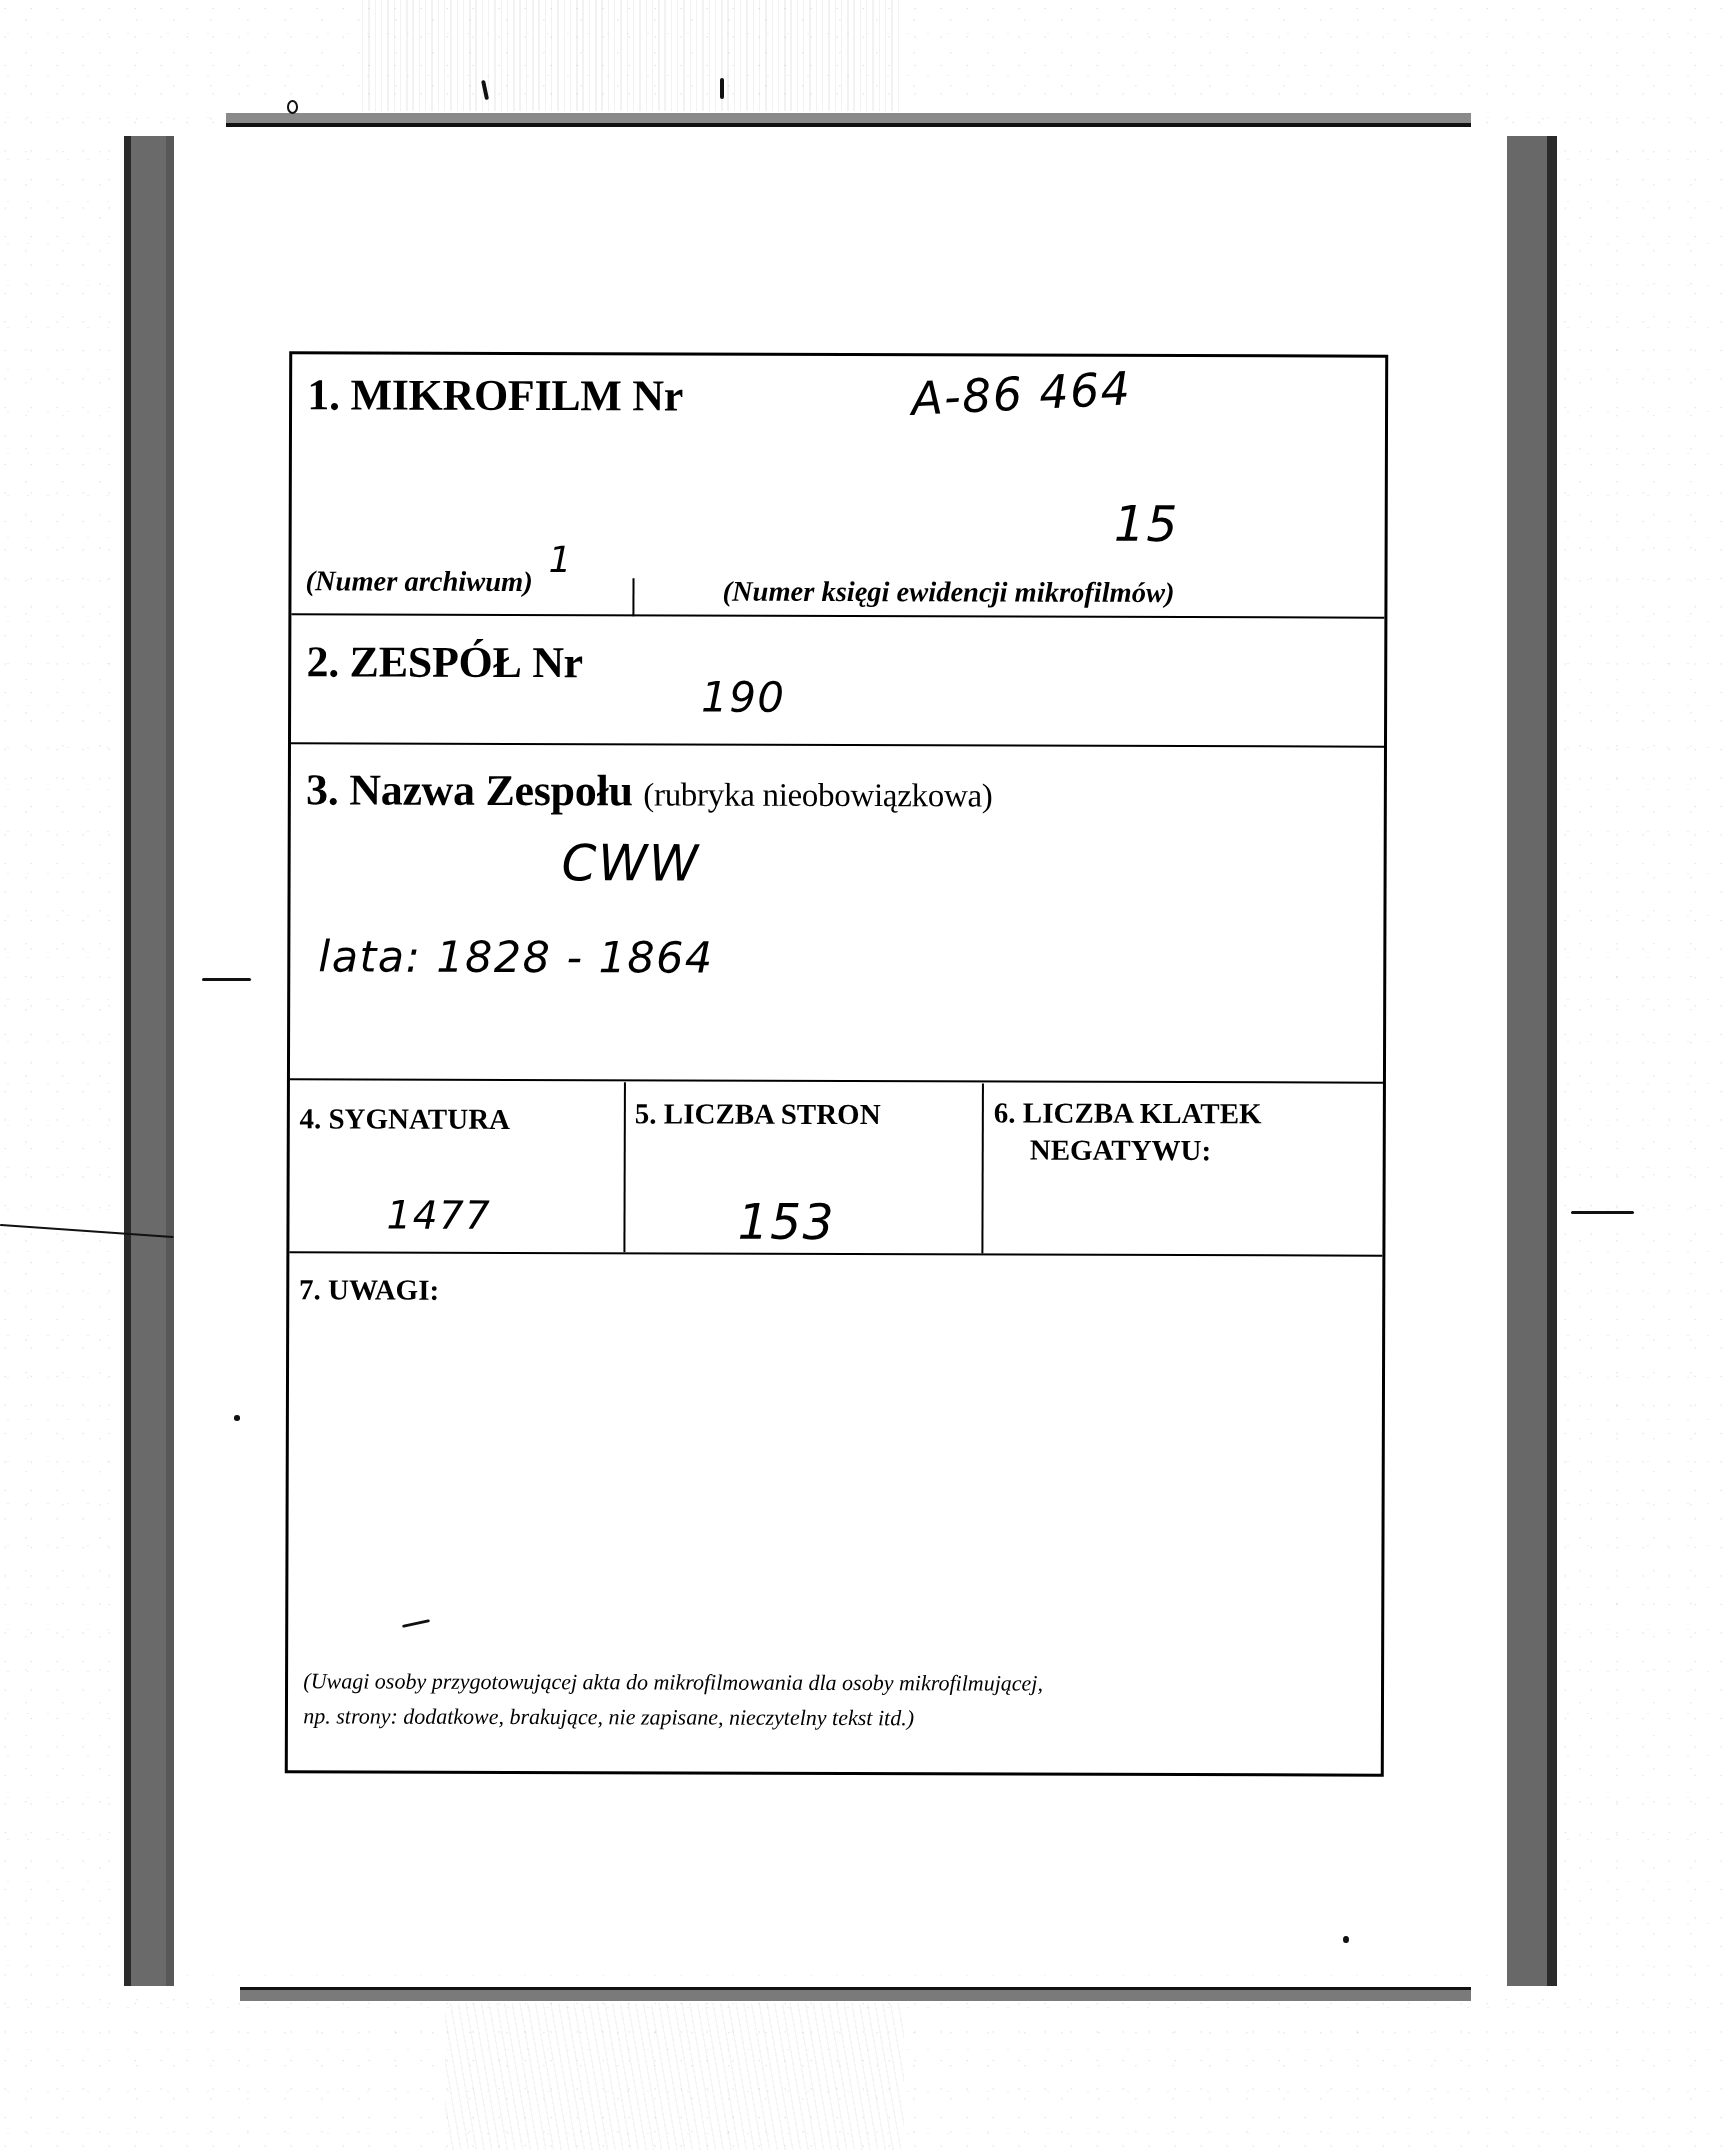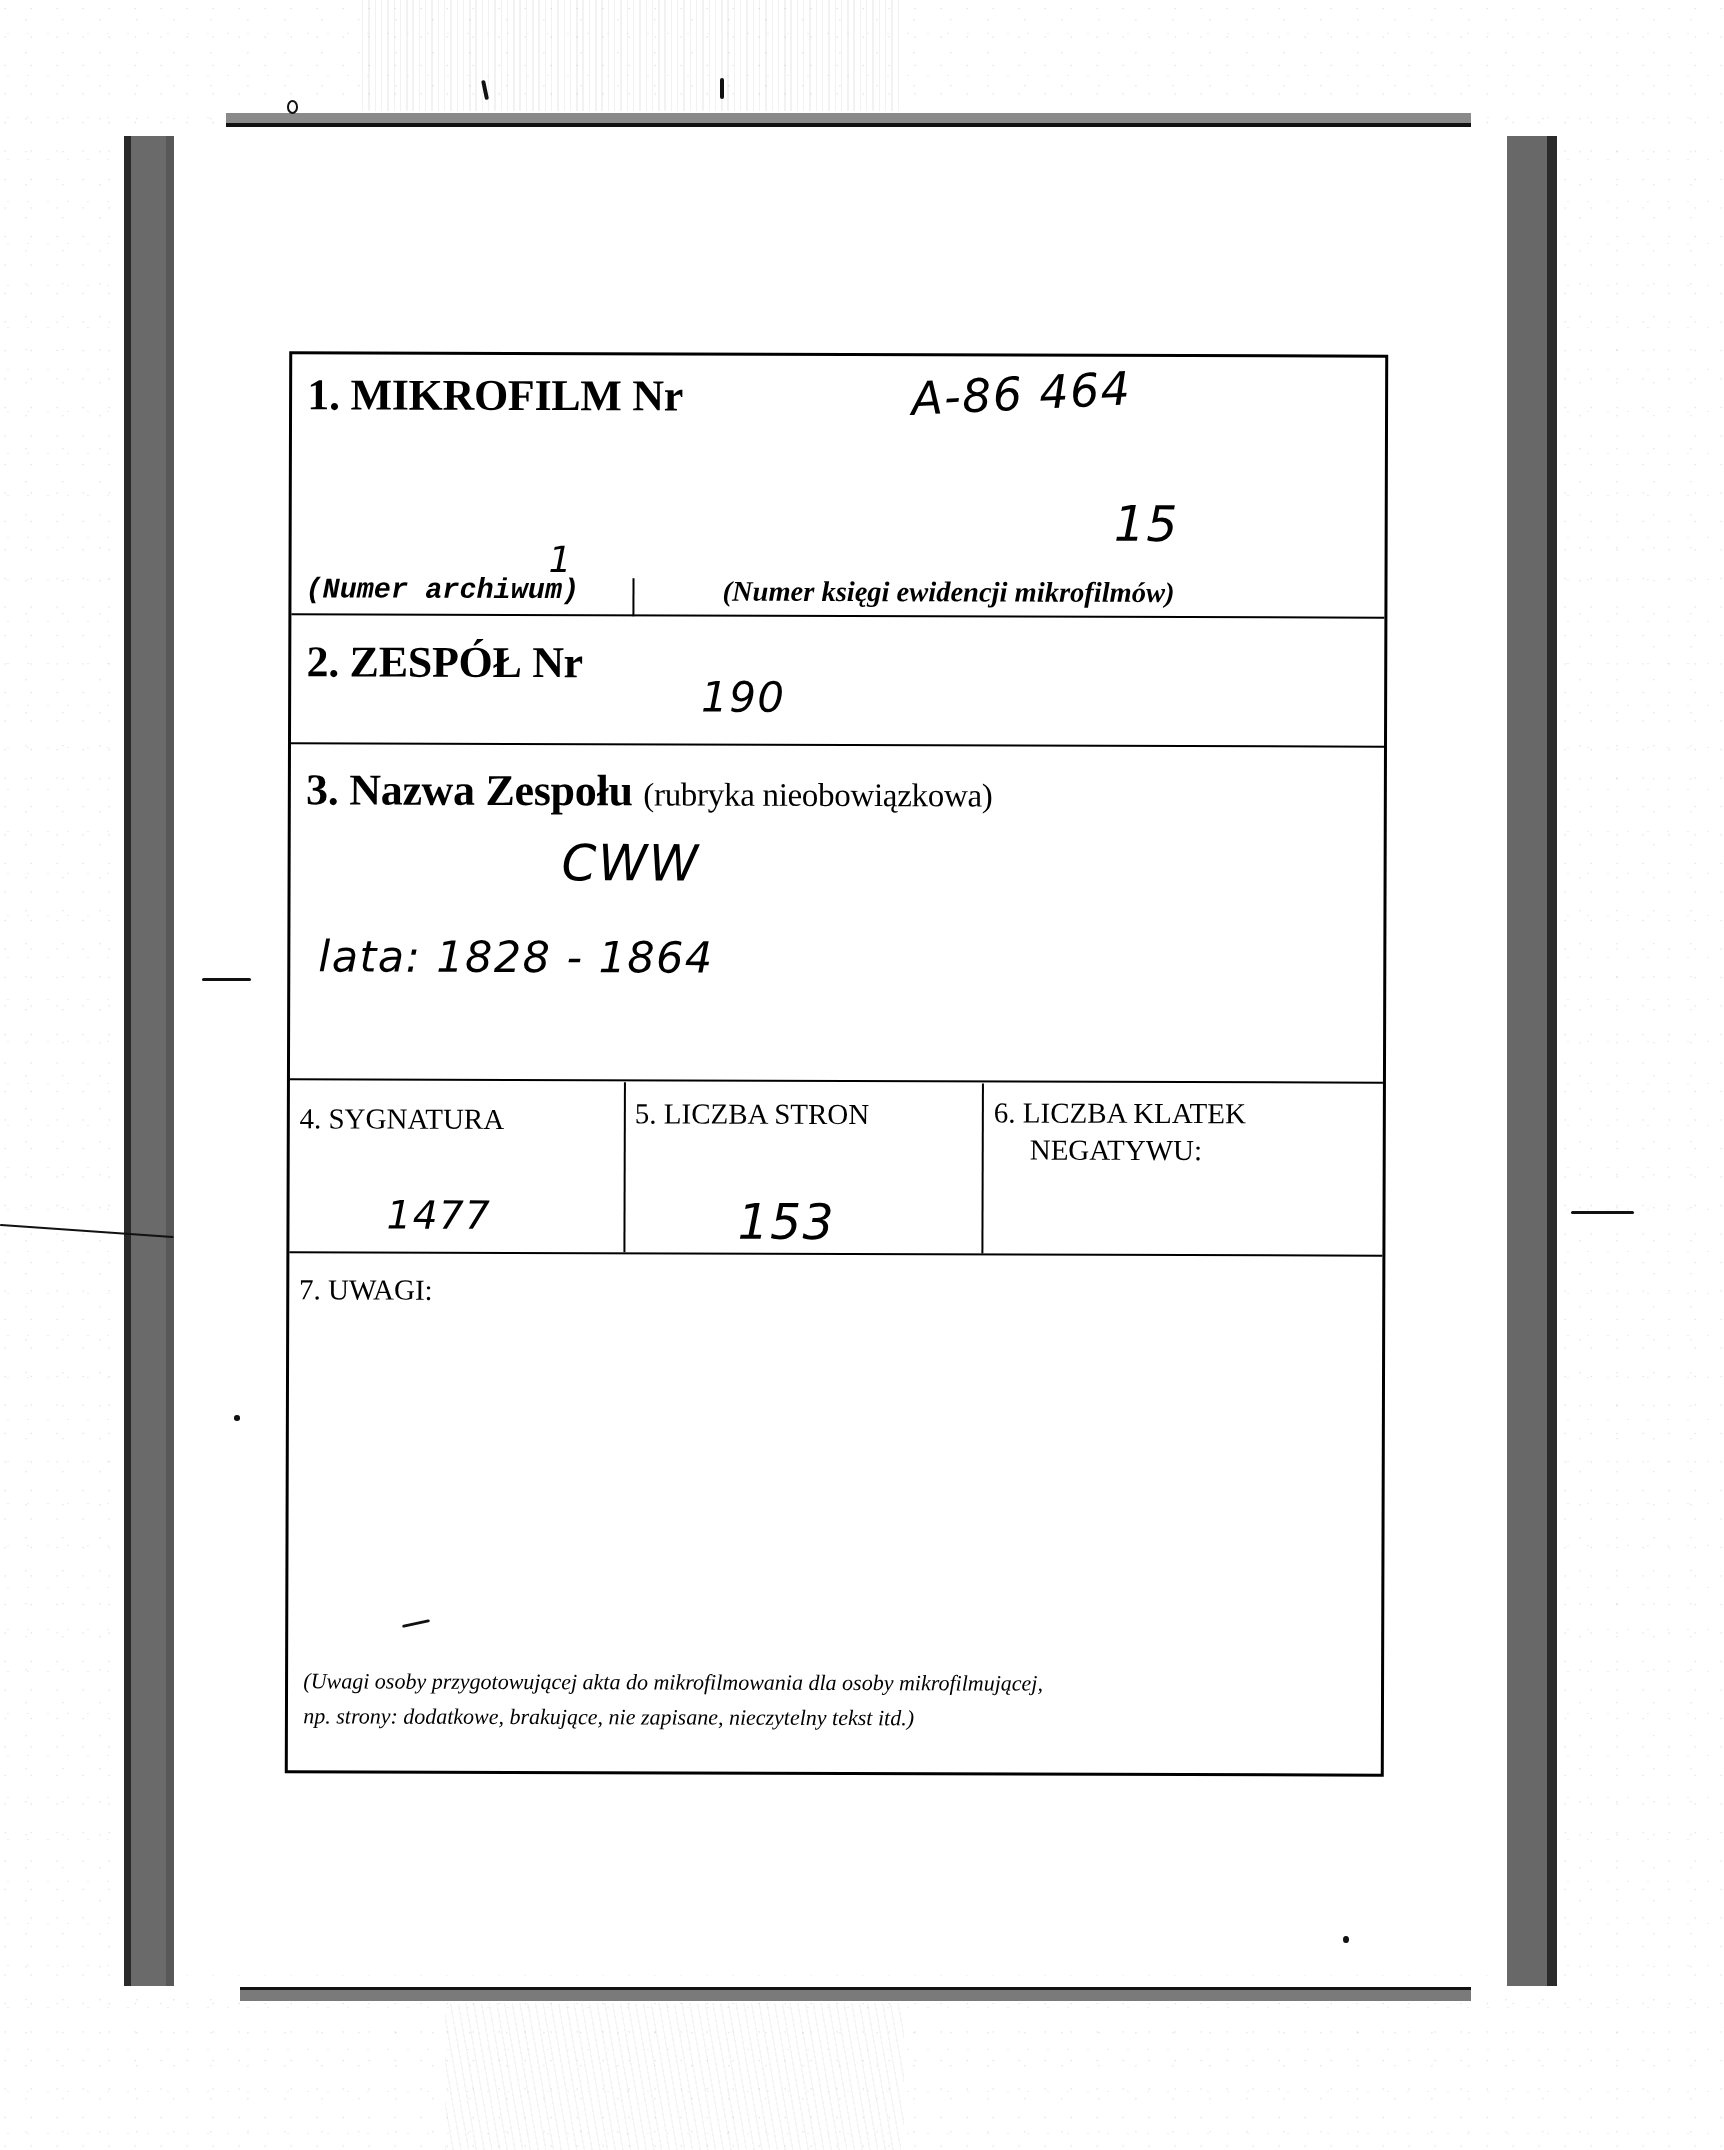--- a/index.html
+++ b/index.html
@@ -52,21 +52,21 @@
       transform: rotate(0.18deg);
     }
     .row { position: absolute; left: 0; right: 0; border-bottom: 2.8px solid #000; box-sizing: border-box; }
     .r1 { top: 0; height: 261px; }
     .r2 { top: 261px; height: 129px; }
     .r3 { top: 389px; height: 337px; }
     .r4 { top: 727px; height: 172px; }
     .r7 { top: 899px; height: 519px; border-bottom: none; }
 
     .label-big { position: absolute; font-weight: bold; font-size: 44px; letter-spacing: -0.3px; }
-    .label-med { position: absolute; font-weight: normal; font-size: 29px; }
+    .label-med { position: absolute; font-weight: bold; font-size: 29px; }
     .label-ital { position: absolute; font-style: italic; font-weight: bold; font-size: 28.5px; }
     .ital-small { font-weight: normal; font-size: 33px; margin-top: 48px; }
     .note { position: absolute; font-style: italic; font-size: 22px; line-height: 35px; left: 15.3px; }
     .hand {
       position: absolute; font-family: "DejaVu Sans", sans-serif; font-style: italic;
       font-weight: 300; color: #000; letter-spacing: 1.4px;
     }
     .vdiv { position: absolute; top: 0; bottom: 0; border-left: 2.1px solid #000; }
     .sep-bar { position: absolute; left: 341px; top: 223px; height: 38px; border-left: 2.1px solid #000; }
   </style>
@@ -92,21 +92,21 @@
 <div class="tick" style="left:402px;top:1622px;width:28px;height:2.8px;transform:rotate(-12deg)"></div>
 <div class="tick" style="left:1343px;top:1936px;width:5.6px;height:7px;border-radius:50%"></div>
 
 <div class="form">
 
   <div class="row r1">
     <div class="label-big" style="left:15.3px;top:15.3px;">1. MIKROFILM  Nr</div>
     <div class="hand" style="left:619px;top:10.4px;font-size:46px;transform:rotate(-3deg);">A-86 464</div>
     <div class="hand" style="left:257px;top:184px;font-size:36px;">1</div>
     <div class="hand" style="left:793px;top:139px;font-size:49px;margin-left:29px;">15</div>
-    <div class="label-ital" style="left:14px;top:219px;font-family:Liberation Mono, monospace;">(Numer archiwum)</div>
+    <div class="label-ital" style="left:14px;top:211px;">(Numer archiwum)</div>
     <div class="sep-bar"></div>
     <div class="label-ital" style="left:431px;top:220px;">(Numer księgi ewidencji mikrofilmów)</div>
   </div>
 
   <div class="row r2">
     <div class="label-big" style="left:15.3px;top:21px;">2. ZESPÓŁ  Nr</div>
     <div class="hand" style="left:410px;top:56px;font-size:42px;">190</div>
   </div>
 
   <div class="row r3">

